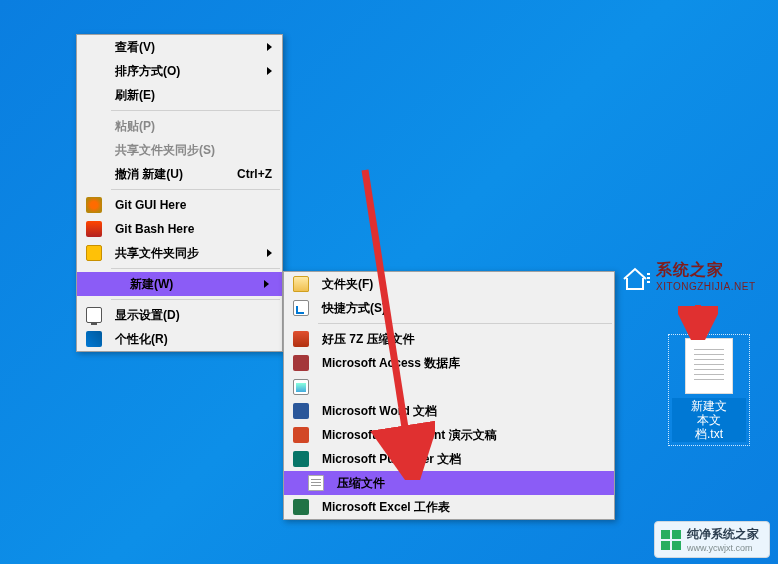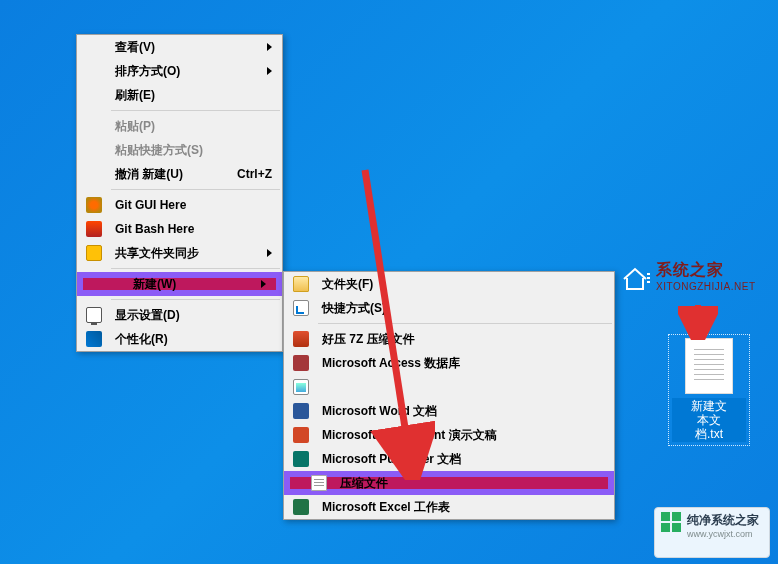--- a/index.html
+++ b/index.html
@@ -26,21 +26,21 @@
   width: 332px;
 }
 .menu-item {
   display: flex; align-items: center;
   height: 24px;
   padding: 0 6px 0 4px;
   cursor: default;
   position: relative;
   font-weight: bold;
 }
-.menu-item.highlighted { background: #be185d; border: 6px solid #8b5cf6; padding-left: 16px; }
+.menu-item.highlighted { background: #8b5cf6; border: 3px solid #8b5cf6; padding-left: 16px; }
 .menu-item.disabled .menu-text { color: #888; }
 .menu-icon-col {
   width: 26px; height: 100%;
   display: flex; align-items: center; justify-content: center;
   flex-shrink: 0;
 }
 .menu-text {
   flex: 1;
   padding-left: 8px;
   color: #000;
@@ -138,22 +138,22 @@
 .arrow-annot {
   position: absolute;
   pointer-events: none;
 }
 .watermark {
   position: absolute;
   right: 8px; bottom: 6px;
   background: rgba(255,255,255,0.92);
   border: 1px solid #cfd8e0;
   border-radius: 4px;
-  padding: 4px 10px 18px 6px;
-  display: flex; gap: 6px;
+  padding: 4px 10px 4px 6px;
+  display: flex; align-items: center; gap: 6px;
   font-size: 12px;
 }
 .wm-logo {
   width: 20px; height: 20px;
   display: grid;
   grid-template: 1fr 1fr / 1fr 1fr;
   gap: 2px;
 }
 .wm-logo span { background: #27ae60; }
 .wm-text-cn { color: #2c3e50; font-weight: bold; }
@@ -179,21 +179,21 @@
         <span class="menu-icon-col"></span>
         <span class="menu-text">刷新(E)</span>
       </div>
       <div class="menu-sep"></div>
       <div class="menu-item disabled">
         <span class="menu-icon-col"></span>
         <span class="menu-text">粘贴(P)</span>
       </div>
       <div class="menu-item disabled">
         <span class="menu-icon-col"></span>
-        <span class="menu-text">粘贴快捷方式(S)</span>
+        <span class="menu-text">共享文件夹同步(S)</span>
       </div>
       <div class="menu-item">
         <span class="menu-icon-col"></span>
         <span class="menu-text">撤消 新建(U)</span>
         <span class="menu-shortcut">Ctrl+Z</span>
       </div>
       <div class="menu-sep"></div>
       <div class="menu-item">
         <span class="menu-icon-col">
           <span class="small-icon ic-git-gui"></span>

